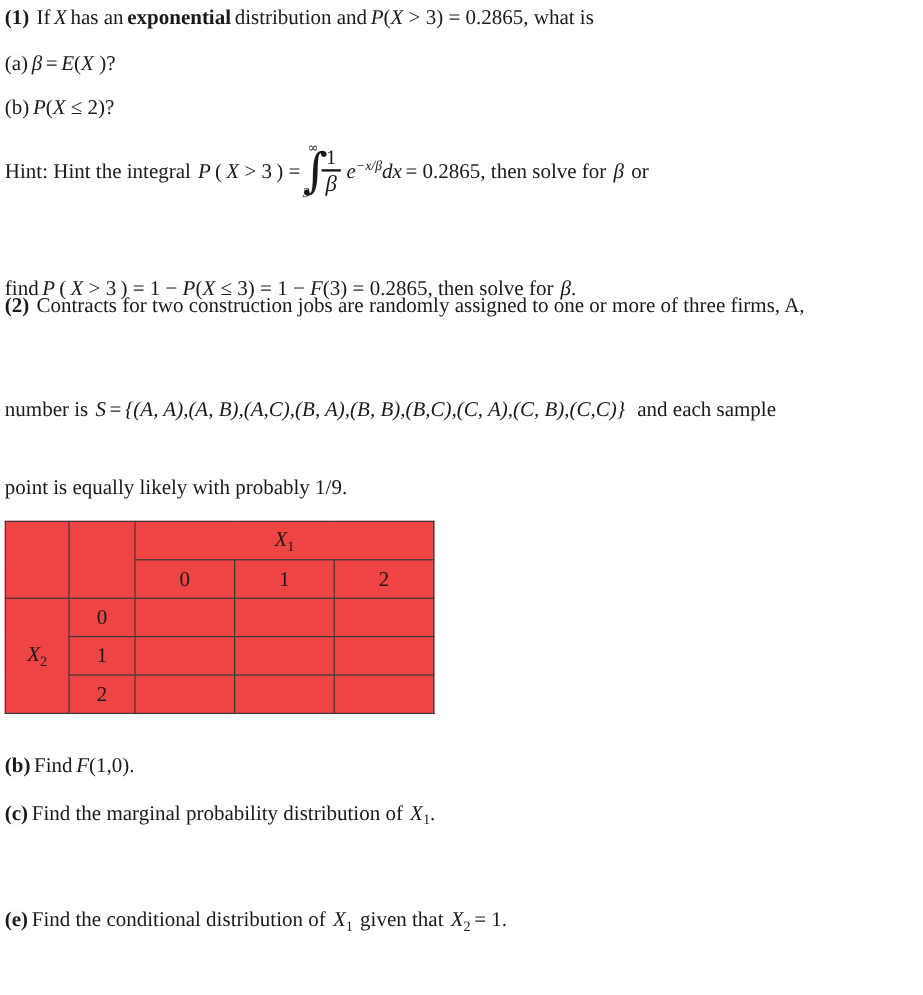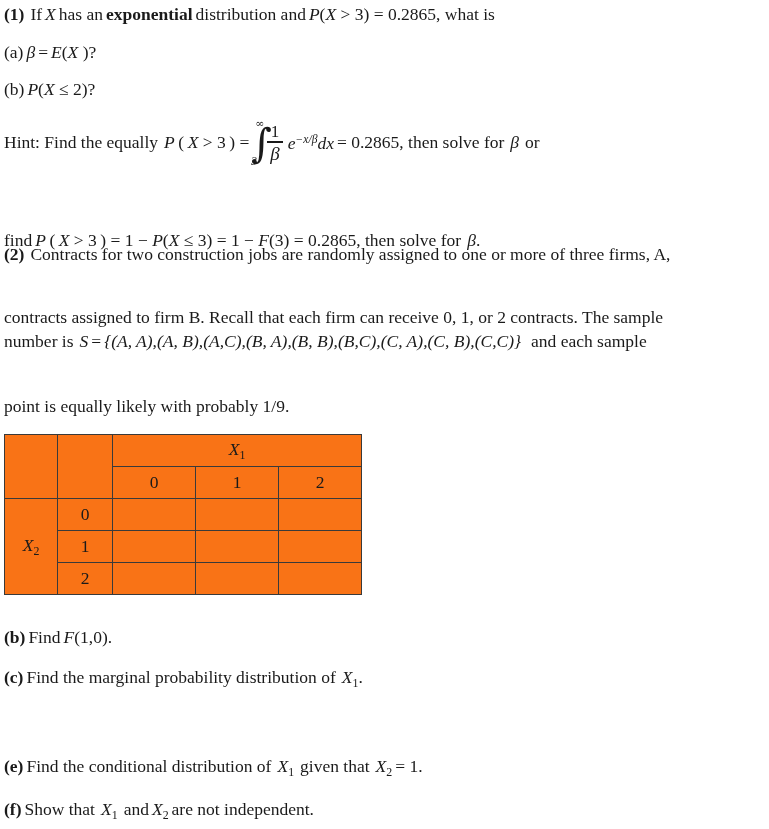--- a/index.html
+++ b/index.html
@@ -97,21 +97,21 @@
     margin: 1px 0;
   }
   .frac .den { font-size: 19px; font-style: italic; padding: 0 3px; }
 
   
   .jtable {
     position: absolute;
     left: 4px;
     border-collapse: collapse;
     table-layout: fixed;
-    background: #f97316;
+    background: #ef4444;
   }
   .jtable td {
     border: 1.6px solid #3a3a3a;
     height: 31px;
     padding: 0;
     text-align: center;
     vertical-align: middle;
     font-size: 17.5px;
     color: #1a1a1a;
   }
@@ -133,21 +133,21 @@
 
   <div class="line" style="top:44px;">
     <span>(a)</span><span class="gap-s"></span><span class="i">β</span><span class="gap-s"></span><span>=</span><span class="gap-s"></span><span class="i"><span class="i">E</span><span class="nb">(</span><span class="i">X</span><span class="nb"> )?</span></span>
   </div>
 
   <div class="line" style="top:81px;">
     <span>(b)</span><span class="gap-s"></span><span><span class="i">P</span><span class="nb">(</span><span class="i">X</span><span class="nb"> ≤ 2)?</span></span>
   </div>
 
   <div class="line" style="top:120px; display:flex; align-items:center;">
-    <span>Hint: Find the equally</span>
+    <span>Hint: Hint the integral</span>
       <span class="gap"></span>
     <span class="intexpr">
       <span><span class="i">P</span><span class="nb"> ( </span><span class="i">X</span><span class="nb"> &gt; 3 ) =</span></span>
       <span class="intsign">
         <span class="lim-top">∞</span>
         <span class="glyph">∫</span>
         <span class="lim-bot">3</span>
       </span>
       <span class="frac">
         <span class="num">1</span>
@@ -168,23 +168,20 @@
 
   <div class="line" style="top:192px;margin-top:40px;">
     <span>find</span><span class="gap-s"></span><span><span class="i">P</span><span class="nb"> ( </span><span class="i">X</span><span class="nb"> &gt; 3 ) = 1 − </span><span class="i">P</span><span class="nb">(</span><span class="i">X</span><span class="nb"> ≤ 3) = 1 − </span><span class="i">F</span><span class="nb">(3) = 0.2865</span></span><span>, then solve for</span><span class="gap"></span><span class="i">β</span><span>.</span>
   </div>
 
   <div class="line" style="top:246px;">
     <span class="b">(2)</span><span class="gap"></span><span>Contracts for two construction jobs are randomly assigned to one or more of three firms, A,</span>
   </div>
 
 
-  <div class="line" style="top:309px;">
-    <span>contracts assigned to firm B. Recall that each firm can receive 0, 1, or 2 contracts. The sample</span>
-  </div>
 
   <div class="line" style="top:333px;">
     <span>number is</span><span class="gap"></span><span class="i">S</span><span class="gap-s"></span><span>=</span><span class="gap-s"></span><span class="i">{(A, A),(A, B),(A,C),(B, A),(B, B),(B,C),(C, A),(C, B),(C,C)}</span><span class="gap-l"></span><span>and each sample</span>
   </div>
 
   <div class="line" style="top:362px;margin-top:36px;">
     <span>point is equally likely with probably 1/9.</span>
   </div>
 
 
@@ -228,17 +225,14 @@
 
   <div class="line" style="top:669px;">
     <span class="b">(c)</span><span class="gap-s"></span><span>Find the marginal probability distribution of</span><span class="gap"></span><span class="i">X</span><span class="subn">1</span><span>.</span>
   </div>
 
 
   <div class="line" style="top:758px;">
     <span class="b">(e)</span><span class="gap-s"></span><span>Find the conditional distribution of</span><span class="gap"></span><span class="i">X</span><span class="subn">1</span><span class="gap"></span><span>given that</span><span class="gap"></span><span class="i">X</span><span class="subn">2</span><span class="gap-s"></span><span>= 1.</span>
   </div>
 
-  <div class="line" style="top:801px;">
-    <span class="b">(f)</span><span class="gap-s"></span><span>Show that</span><span class="gap"></span><span class="i">X</span><span class="subn">1</span><span class="gap"></span><span>and</span><span class="gap-s"></span><span class="i">X</span><span class="subn">2</span><span class="gap-s"></span><span>are not independent.</span>
-  </div>
 
 </div>
 
 </body></html>

